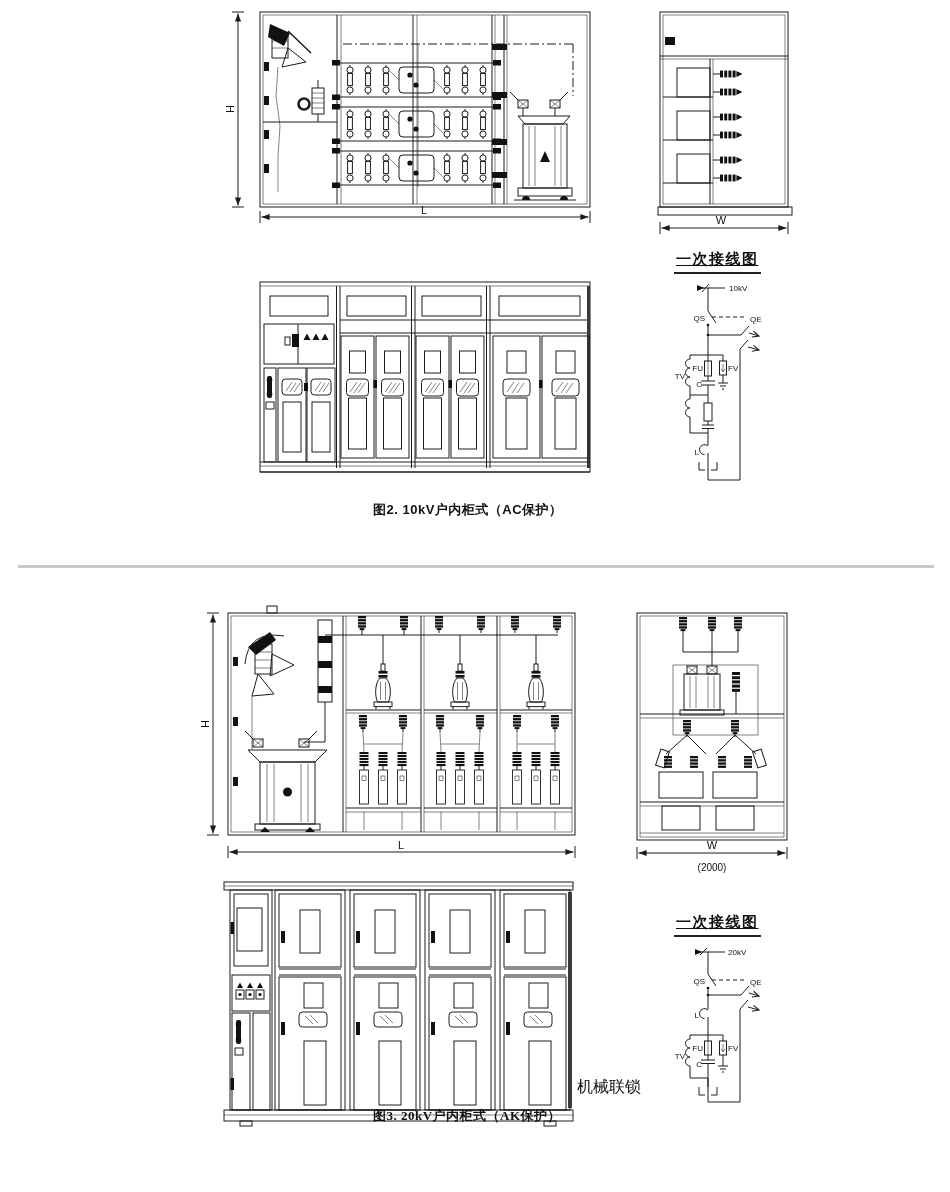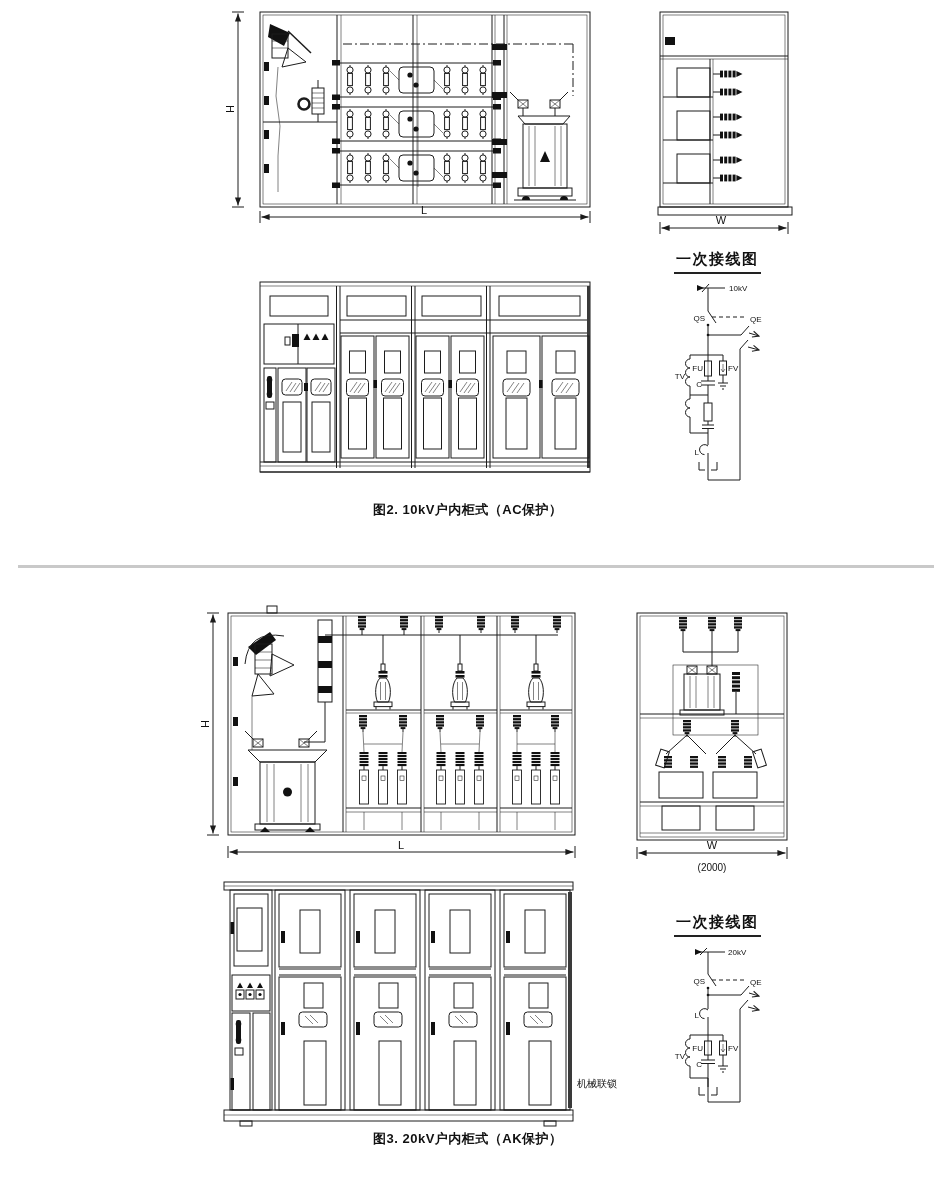--- a/index.html
+++ b/index.html
@@ -1,22 +1,22 @@
 <!DOCTYPE html>
 <html><head>
 <meta charset="utf-8">
 <style>
   html,body{margin:0;padding:0;background:#fff;}
   .page{position:relative;width:950px;height:1192px;background:#fff;overflow:hidden;
         font-family:"Liberation Sans",sans-serif;color:#111;}
   .abs{position:absolute;}
   .caption{font-size:13px;font-weight:bold;letter-spacing:.5px;white-space:nowrap;color:#111;}
   .wiring-title{font-size:15px;font-weight:bold;letter-spacing:1.5px;color:#111;
-                border-bottom:2px solid #222;padding:0 2px 3px 2px;white-space:nowrap;}
-  .sidelabel{font-size:10px;color:#111;white-space:nowrap;}
+                border-bottom:2px solid #222;padding:0 2px 3px 2px;white-space:nowrap;text-decoration:underline;}
+  .sidelabel{font-size:16px;color:#111;white-space:nowrap;}
   .divider{background:#c9c9c9;height:3px;}
   svg{display:block;}
   svg text{font-family:"Liberation Sans",sans-serif;fill:#111;}
   .ln{stroke:#1c1c1c;fill:none;stroke-width:1;}
   .lt{stroke:#1c1c1c;fill:none;stroke-width:.55;}
   .lk{stroke:#1c1c1c;fill:none;stroke-width:1.5;}
   .fl{fill:#111;stroke:none;}
   .wh{fill:#fff;stroke:#1c1c1c;stroke-width:.9;}
   .dash{stroke-dasharray:4 3;}
   .dashdot{stroke-dasharray:9 3 2 3;}
@@ -757,16 +757,16 @@
       <g>
         <rect x="10" y="232" width="349" height="11" class="ln"></rect>
         <line x1="10" y1="237" x2="359" y2="237" class="lt"></line>
         <rect x="26" y="243" width="12" height="5" class="ln"></rect>
         <rect x="330" y="243" width="12" height="5" class="ln"></rect>
       </g>
     </svg>
 
     <div class="abs sidelabel" style="left:577px;top:1077px;">机械联锁</div>
 
-    <div class="abs caption" style="left:373px;top:1130px;">图3. 20kV户内柜式（AK保护）</div>
+    <div class="abs caption" style="left:373px;top:1107px;font-family:Liberation Serif, serif;">图3. 20kV户内柜式（AK保护）</div>
   </section>
 
 </div>
 
 </body></html>

